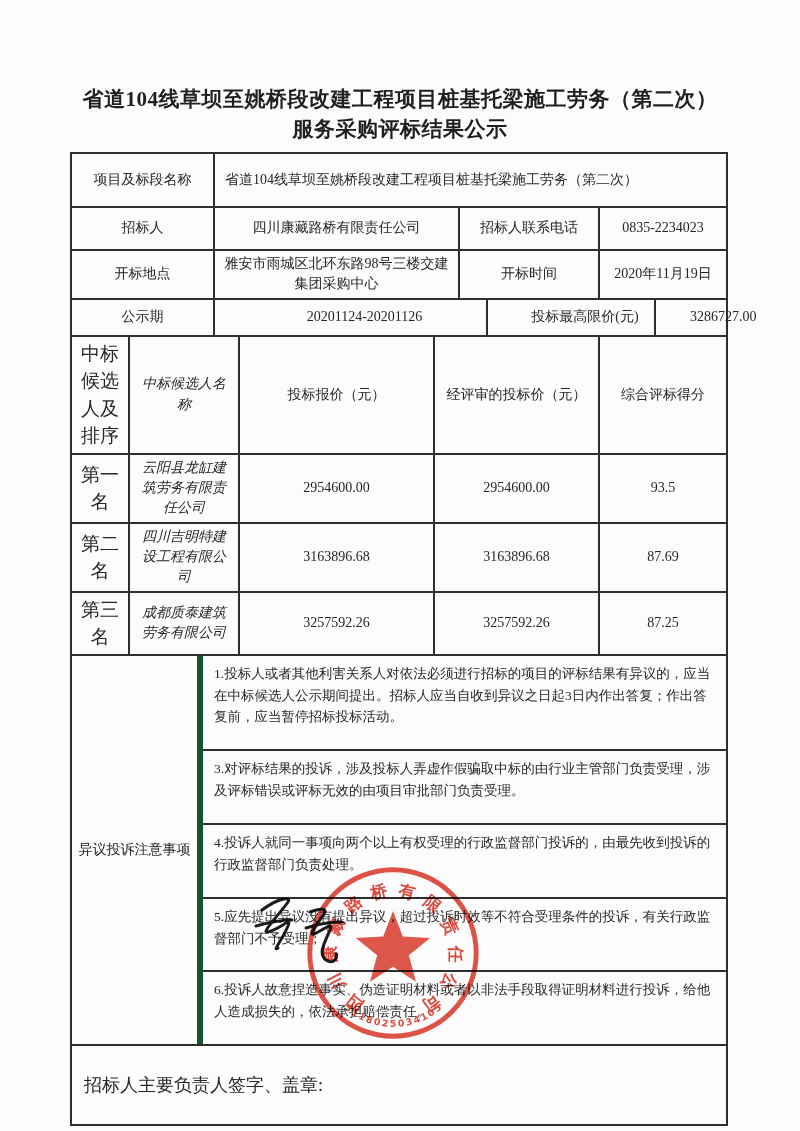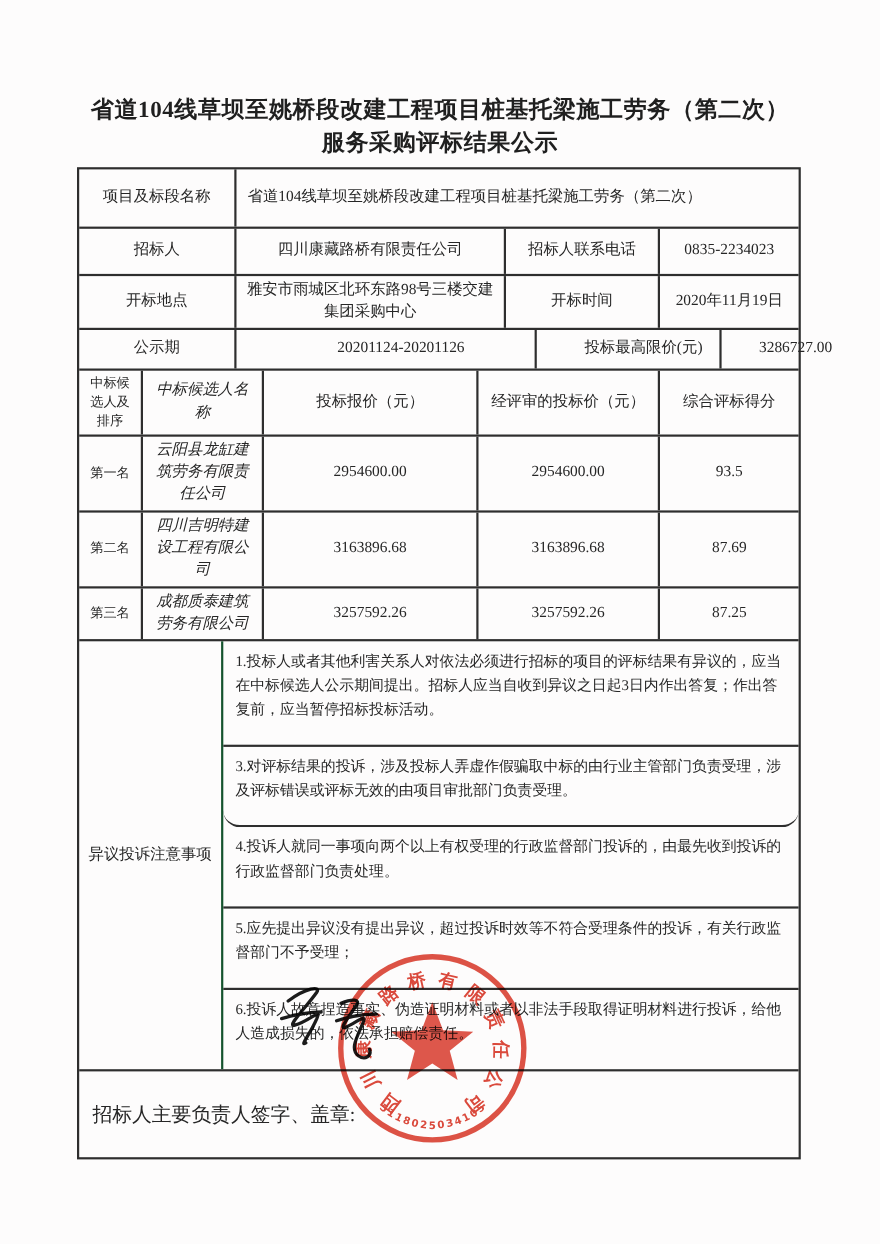--- a/index.html
+++ b/index.html
@@ -28,40 +28,40 @@
     text-align:center;font-size:14px;line-height:1.45;
     padding:3px 6px;
   }
   .cell:last-child{border-right:none;}
   
   .wA1{width:143px;flex:0 0 143px;}
   .wA2{width:245px;flex:0 0 245px;}
   .wA3{width:140px;flex:0 0 140px;}
   .wAr{flex:1;}
   
-  .wB1{width:58px;flex:0 0 58px;font-size:12px;}
+  .wB1{width:58px;flex:0 0 58px;font-size:19px;}
   .wB2{width:110px;flex:0 0 110px;font-style:italic;}
   .wB3{width:195px;flex:0 0 195px;}
   .wB4{width:165px;flex:0 0 165px;}
   .wBr{flex:1;}
   
   .h56{min-height:54px;}.h45{min-height:43px;}.h47{min-height:45px;}.h38{min-height:37px;gap:28px;}
   .h50{min-height:48px;}.h52{min-height:51px;}
   
-  .notes-label{width:131px;flex:0 0 131px;border-right:2px solid #14532d;
+  .notes-label{width:131px;flex:0 0 131px;border-right:6px solid #14532d;
     display:flex;align-items:center;justify-content:center;text-align:center;
     font-size:14px;box-sizing:border-box;}
   .notes-body{flex:1;display:flex;flex-direction:column;}
   .note-item{
     border-bottom:2px solid #2e2e2e;padding:7px 10px 21px 11px;
     font-size:13.5px;line-height:1.62;text-align:left;box-sizing:border-box;
     display:flex;align-items:center;
   }
   .note-item:last-child{border-bottom:none;}
-  .n1{min-height:66px;}.n2{min-height:80px;}.n3{min-height:46px;border-radius:15px;}
+  .n1{min-height:66px;}.n2{min-height:80px;}.n3{min-height:46px;}
   .n4{min-height:47px;}.n5{min-height:45px;}.n6{min-height:47px;}
   
   .sig-row{min-height:78px;display:flex;align-items:center;padding-left:12px;
     font-size:18px;box-sizing:border-box;}
   
   .stamp-wrap{position:absolute;left:300px;top:860px;width:186px;height:186px;
     mix-blend-mode:multiply;opacity:0.92;}
   .stamp-char{font-family:"Liberation Serif","DejaVu Serif",serif;font-weight:bold;
     font-size:17px;text-anchor:middle;dominant-baseline:central;fill:var(--stamp-color,#d93a2b);}
   .stamp-digit{font-family:"DejaVu Sans","Liberation Sans",sans-serif;

